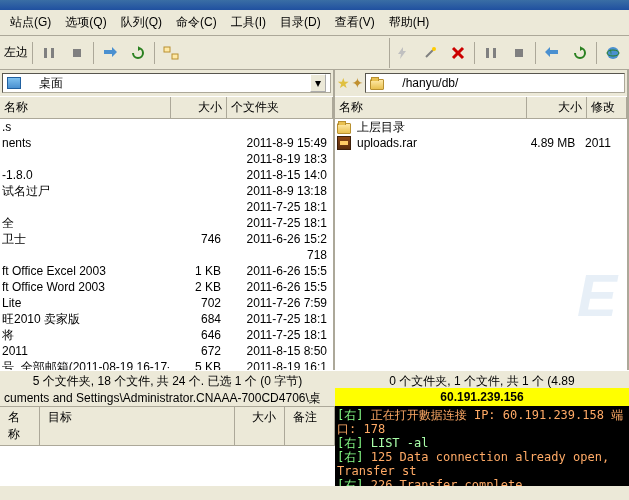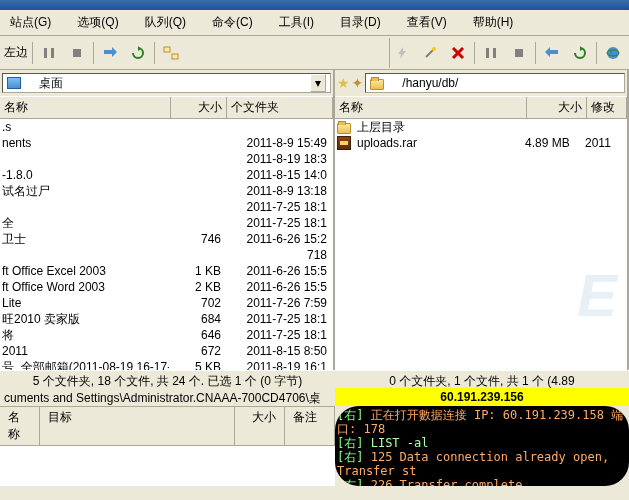--- a/index.html
+++ b/index.html
@@ -1,45 +1,45 @@
 <!DOCTYPE html>
 <html><head>
 <meta charset="utf-8">
 <style>
 * { box-sizing: border-box; margin: 0; padding: 0; }
 body { font-family: "SimSun", sans-serif; font-size: 12px; background: #ece9d8; width: 629px; height: 500px; overflow: hidden; position: relative; }
 .titlebar { background: linear-gradient(#3a6ea5, #2050a0); height: 10px; }
-.menubar { background: #ece9d8; padding: 2px 4px; display: flex; gap: 14px; border-bottom: 1px solid #aca899; }
+.menubar { background: #ece9d8; padding: 2px 4px; display: flex; gap: 2px; border-bottom: 1px solid #aca899; }
 .menubar span { padding: 2px 6px; cursor: default; }
 .toolbar { background: #ece9d8; padding: 4px; display: flex; align-items: center; border-bottom: 1px solid #aca899; height: 34px; }
 .toolbar-section { display: flex; gap: 4px; align-items: center; }
 .tbtn { width: 24px; height: 24px; display: flex; align-items: center; justify-content: center; border: 1px solid transparent; }
 .sep { width: 1px; height: 22px; background: #aca899; }
 .split { display: flex; height: 100%; }
 .pane { display: flex; flex-direction: column; border-right: 2px solid #aca899; }
 .pane.left { width: 335px; }
 .pane.right { flex: 1; }
 .pathbar { display: flex; align-items: center; padding: 2px; background: #ece9d8; gap: 2px; height: 26px; }
 .pathinput { flex: 1; border: 1px inset #aca899; background: #fff; padding: 2px 4px; height: 20px; display: flex; align-items: center; gap: 18px; }
 .dropdown-btn { width: 16px; height: 18px; background: #ece9d8; border: 1px outset #fff; margin-left: auto; display: flex; align-items: center; justify-content: center; }
 .listheader { display: flex; background: #ece9d8; border-top: 1px solid #fff; border-bottom: 1px solid #aca899; }
 .listheader span { border-right: 1px solid #aca899; padding: 2px 4px; font-size: 12px; }
 .filelist { flex: 1; background: #fff; overflow: hidden; position: relative; }
 .filerow { display: flex; padding: 1px 2px; align-items: center; height: 16px; }
 .filerow .name { flex: 1; white-space: nowrap; overflow: hidden; display: flex; align-items: center; gap: 3px; }
 .filerow .size { width: 56px; text-align: right; padding-right: 4px; }
 .filerow .date { width: 106px; text-align: right; padding-right: 4px; }
-.filerow .rsize { width: 60px; text-align: left; padding-right: 4px; }
+.filerow .rsize { width: 60px; text-align: center; padding-right: 4px; }
 .filerow .rdate { width: 40px; text-align: left; }
 .statusbar { background: #ece9d8; border-top: 1px solid #fff; padding: 2px 8px; font-size: 12px; text-align: center; height: 18px; }
 .pathline { background: #ece9d8; padding: 2px 4px; font-size: 12px; height: 18px; }
 .highlight { background: #ffff00; text-align: center; padding: 2px; font-weight: bold; height: 18px; }
 .bottomtabs { display: flex; background: #ece9d8; border-top: 1px solid #aca899; }
 .bottomtabs span { border-right: 1px solid #aca899; padding: 2px 8px; }
-.log { background: #000; color: #0f0; font-family: "SimSun", monospace; font-size: 12px; padding: 2px; height: 80px; overflow: hidden; line-height: 14px; border-radius: 24px; }
+.log { background: #000; color: #0f0; font-family: "SimSun", monospace; font-size: 12px; padding: 2px; height: 80px; overflow: hidden; line-height: 14px; }
 .log .bracket { color: #8f8; }
 .log .orange { color: #ffaa66; }
 .log .lime { color: #aaffaa; }
 .lower { display: flex; }
 .lower-left { width: 335px; display: flex; flex-direction: column; }
 .lower-right { flex: 1; display: flex; flex-direction: column; }
 .folder-icon { background: linear-gradient(#ffe9a6, #e8c050); border: 1px solid #b89030; border-radius: 1px; width: 14px; height: 11px; position: relative; top: 1px; }
 .folder-icon::before { content: ""; position: absolute; top: -3px; left: 0; width: 6px; height: 3px; background: #e8c050; border: 1px solid #b89030; border-bottom: none; }
 .rar-icon { width: 14px; height: 14px; background: linear-gradient(#8b4513, #5c2e0d); border: 1px solid #3d1f09; position: relative; }
 .rar-icon::after { content: ""; position: absolute; top: 4px; left: 2px; right: 2px; height: 4px; background: #ffcc66; }

